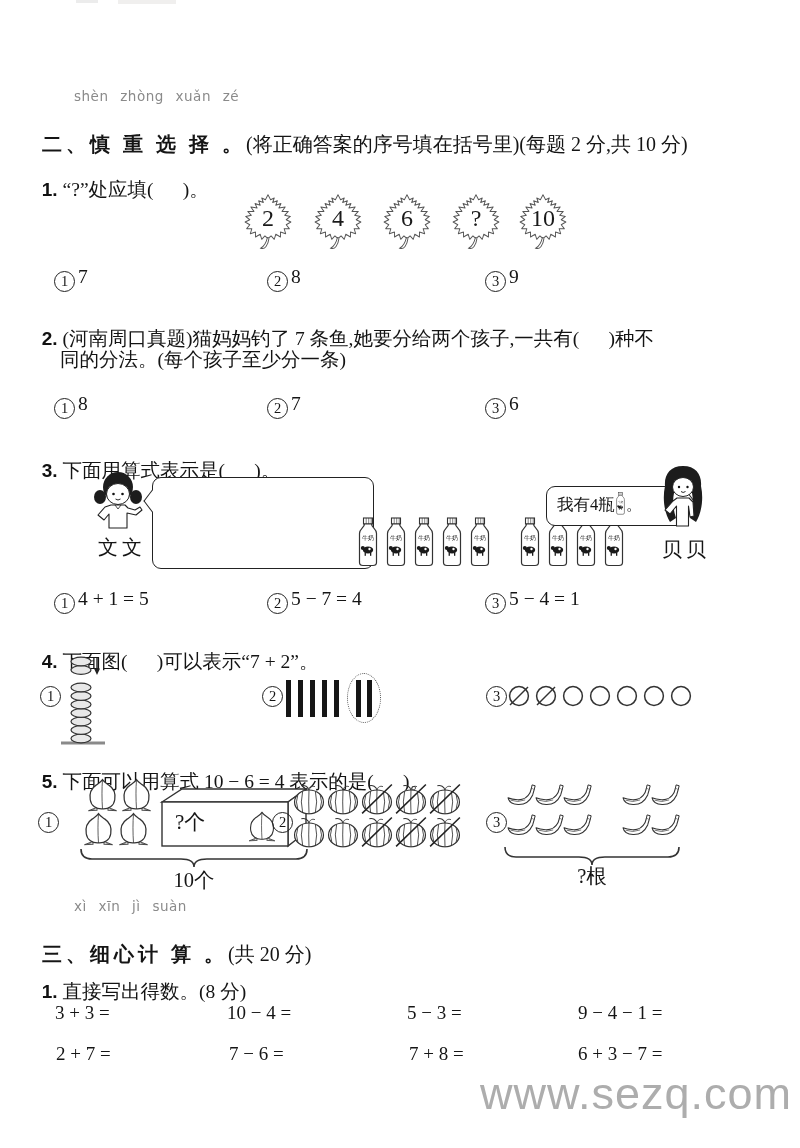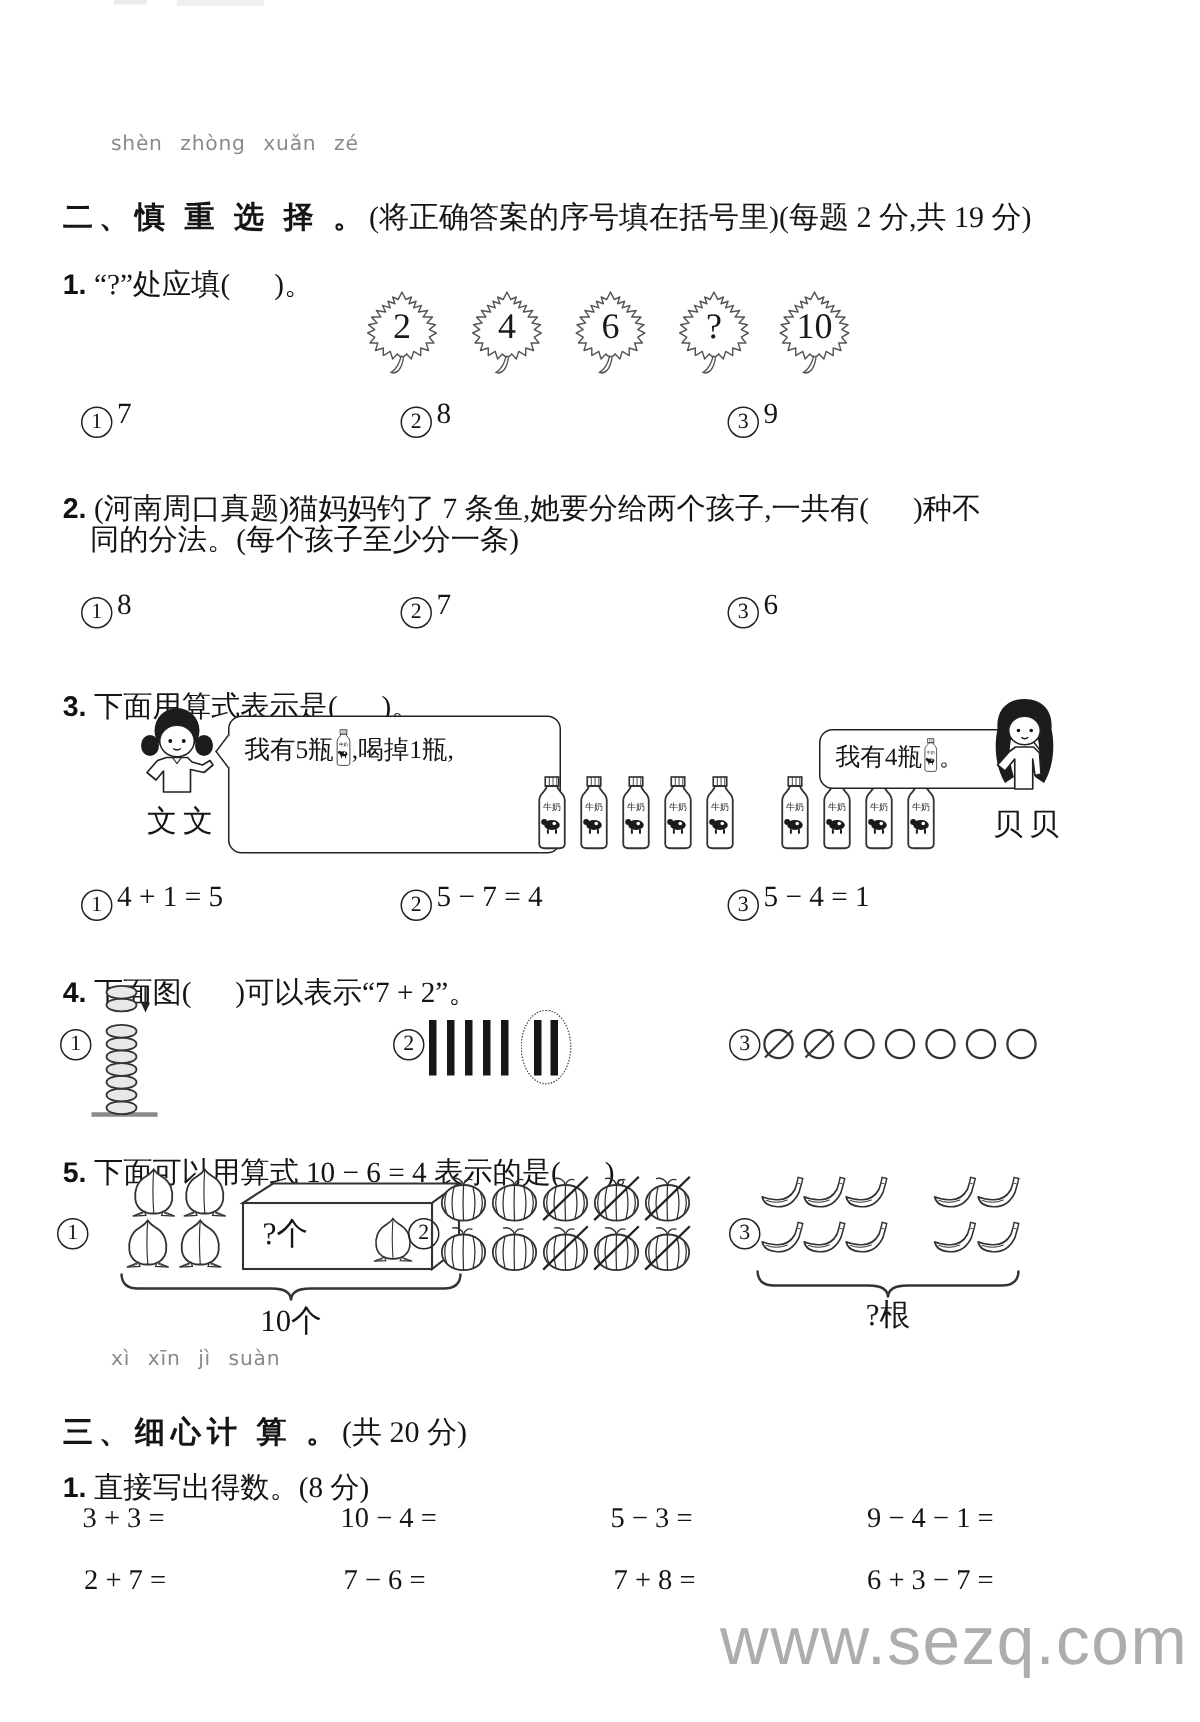--- a/index.html
+++ b/index.html
@@ -89,21 +89,21 @@
       <path d="M34 8.5 L35 4.5 L31.3 3.5 L30.5 7.5" fill="#fff" stroke="#333" stroke-width="1.2"></path>
     </symbol>
   </defs>
 </svg>
 
 <div class="remnant" style="left:76px;width:22px;height:3px;background:#ececec;"></div>
 <div class="remnant" style="left:118px;width:58px;height:4px;background:#f0efee;"></div>
 
 <div class="abs pinyin" style="left:74px;top:88px;">shèn zhòng xuǎn zé</div>
 <div class="abs heading" style="left:32px;top:108px;">
-  <span class="bold">二、慎 重 选 择 。</span><span>(将正确答案的序号填在括号里)(每题 2 分,共 19 分)</span>
+  <span class="bold">二、慎 重 选 择 。</span><span>(将正确答案的序号填在括号里)(每题 2 分,共 10 分)</span>
 </div>
 
 <div class="abs qtext" style="left:32px;top:154px;">
   <span class="qnum">1.</span><span>“?”处应填(      )。</span>
 </div>
 
 <div>
   <div class="leaf" style="left:242px;top:193px;">
     <svg>
         <use href="#leafShape"></use>
@@ -161,23 +161,20 @@
   <circle cx="25.5" cy="24" r="1.3" fill="#111"></circle>
   <circle cx="34.5" cy="24" r="1.3" fill="#111"></circle>
   <path d="M27.5 29 Q30 31 32.5 29" fill="none" stroke="#111" stroke-width="0.9"></path>
   <path d="M23 35 L37 35 L40 38 L47 40 L52 37 L54 40 L48 45 L39 43 L39 58 L21 58 L21 44 L16 50 L10 45 L17 37 Z" fill="#fff" stroke="#222" stroke-width="1.1" stroke-linejoin="round"></path>
   <path d="M27 35 L30 39 L33 35" fill="none" stroke="#222" stroke-width="0.8"></path>
 </svg>
 <div class="abs charname" style="left:98px;top:534px;">文文</div>
 
 <div class="bubble" style="left:152px;top:477px;width:200px;height:84px;">
   <span class="tailL"></span>
-  <div class="bline"><span>我有5瓶</span><svg width="12" height="25" viewBox="0 0 24 50" style="vertical-align:-6px">
-        <use href="#bottle"></use>
-      </svg><span>,喝掉1瓶,</span></div>
 </div>
 
 <div class="abs" style="left:356px;top:516px;">
   <svg width="24" height="52" viewBox="0 0 24 50">
       <use href="#bottle"></use>
     </svg>
   <svg width="24" height="52" viewBox="0 0 24 50">
       <use href="#bottle"></use>
     </svg>
   <svg width="24" height="52" viewBox="0 0 24 50">

